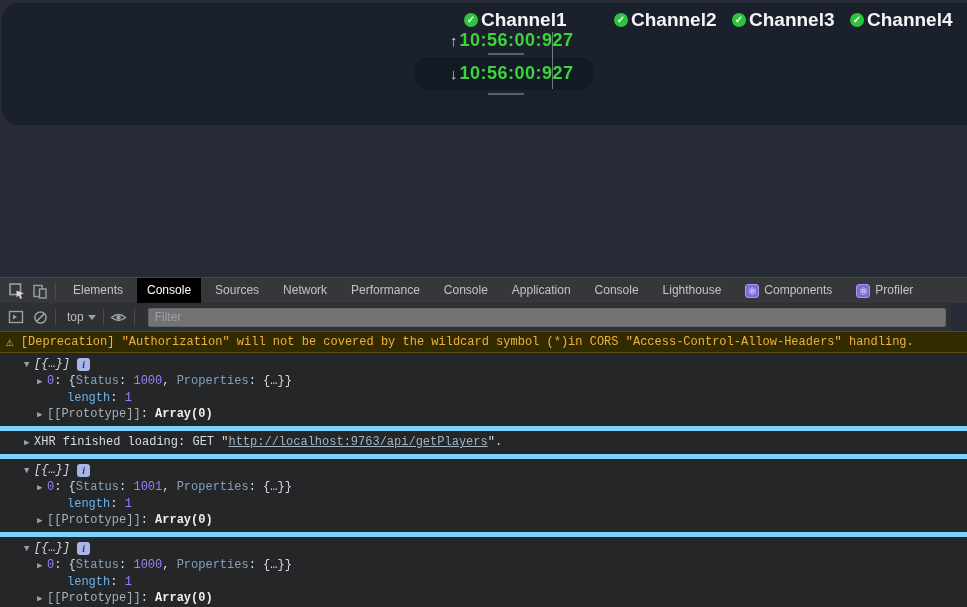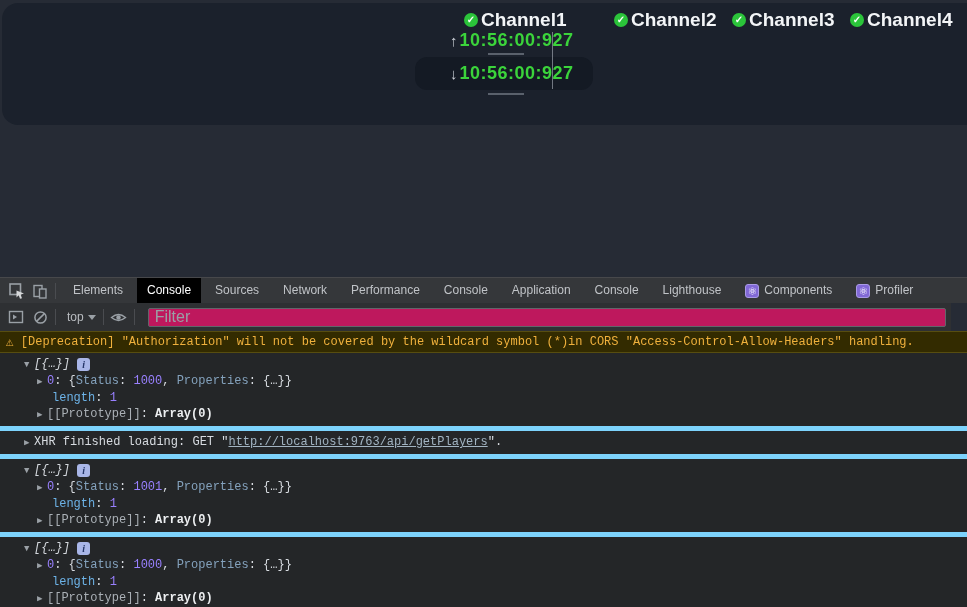--- a/index.html
+++ b/index.html
@@ -36,38 +36,38 @@
   .tab.active{background:#000;color:#fff;}
   .tabicon{display:inline-block;width:14px;height:14px;background:#8168d6;border:1px solid #a99ae6;
            border-radius:3px;color:#fff;font-size:11px;line-height:13px;text-align:center;
            margin-right:5px;box-sizing:border-box;}
 
   .toolbar{position:absolute;top:303px;left:0;right:16px;height:28px;background:#2e3033;
            display:flex;align-items:center;}
   .ddl{color:#b9bcc0;font-size:12px;margin:0 4px 0 8px;display:flex;align-items:center;gap:4px;}
   .ddl-caret{width:0;height:0;border-left:4px solid transparent;border-right:4px solid transparent;
              border-top:5px solid #9aa0a6;}
-  .filter{flex:1;margin:0 5px 0 10px;height:17px;background:#be185d;border:1px solid #62656a;
-          color:#d8dce1;font-size:16px;padding:0 6px;border-radius:2px;
+  .filter{flex:1;margin:0 5px 0 10px;height:17px;background:#737373;border:1px solid #62656a;
+          color:#d8dce1;font-size:12px;padding:0 6px;border-radius:2px;
           font-family:"Liberation Sans",sans-serif;outline:none;}
   .filter::placeholder{color:#9aa0a6;}
 
   
   .console{position:absolute;top:331px;left:0;right:0;bottom:0;background:#242628;
            font-family:"Liberation Mono","DejaVu Sans Mono",monospace;font-size:12px;
            color:#d8dce1;}
   .warnbar{background:#332b00;border-top:1px solid #574d10;border-bottom:1px solid #574d10;
            color:#f0b13c;height:20px;display:flex;align-items:center;padding:0 6px;gap:7px;
            font-size:12px;white-space:pre;}
   .warnicon{color:#f0b13c;font-size:13px;line-height:13px;}
   .entry{padding:3px 0;}
   .entry.sep{border-top:5px solid #7dd3fc;}
   .entry.sepb{border-bottom:1px solid #3b3c40;}
   .crow{line-height:16px;white-space:pre;}
-  .i0{padding-left:24px}.i1{padding-left:37px}.i2{padding-left:52px}
+  .i0{padding-left:24px}.i1{padding-left:37px}.i2{padding-left:67px}
   .sg-caret-r,.sg-caret-d{display:inline-block;width:10px;color:#9aa0a6;font-size:9px;}
   .sg-obj{font-style:italic;color:#d5d9de;}
   .sg-idx,.sg-num{color:#9980ff;}
   .sg-pname{color:#84a2bd;}
   .sg-pname2{color:#6db3e8;}
   .sg-proto{color:#aab0b6;}
   .sg-bold{font-weight:bold;color:#eceef0;margin-top:36px;}
   .sg-link{color:#a2b4c2;text-decoration:underline;}
   .sg-plain{color:#d8dce1;}
   .sg-badge{display:inline-block;width:13px;height:13px;background:#a9b6e8;color:#253668;

